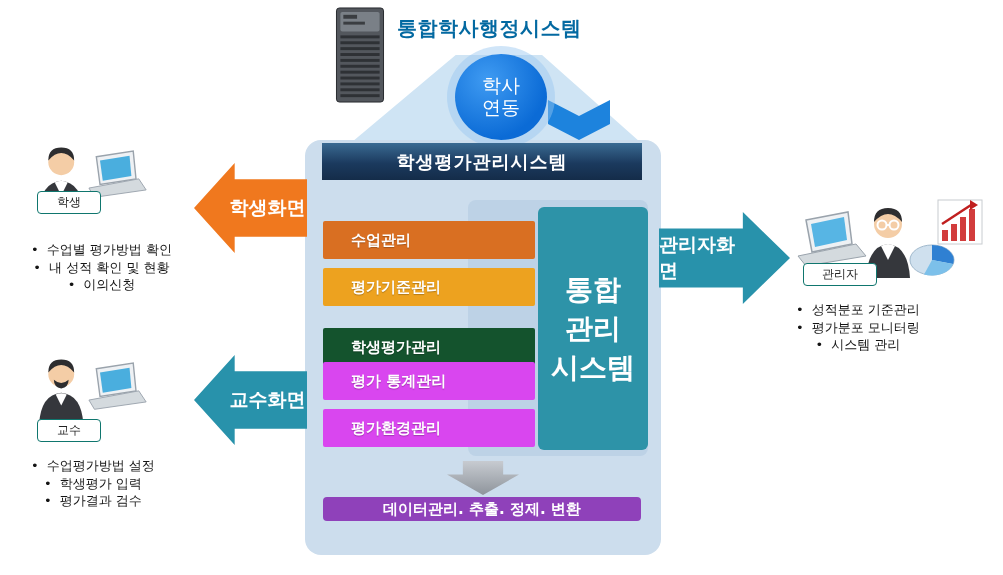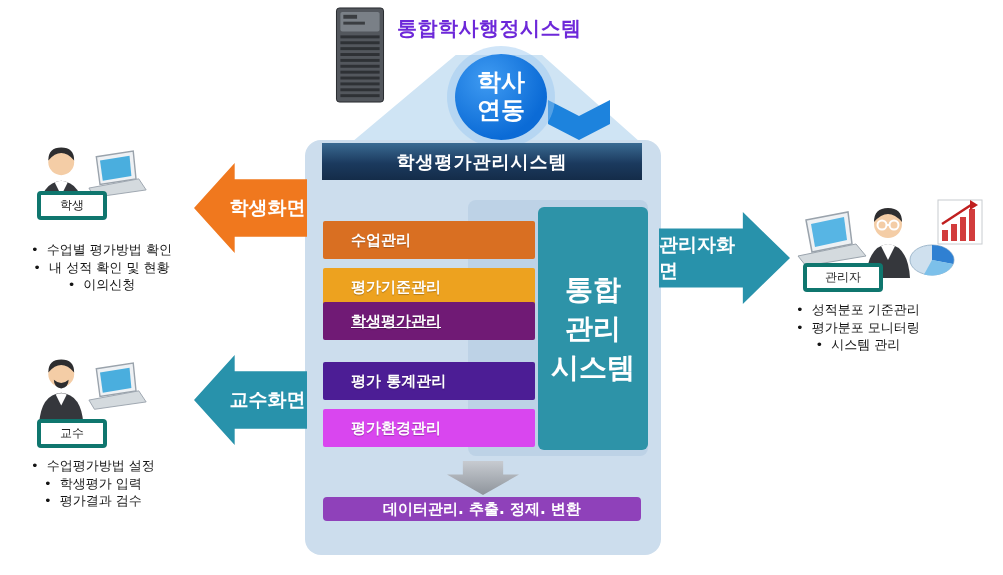--- a/index.html
+++ b/index.html
@@ -3,30 +3,30 @@
 <meta charset="utf-8">
 <style>
   html,body{margin:0;padding:0;background:#fff;}
   .stage{
     position:relative;width:1003px;height:575px;background:#ffffff;overflow:hidden;
     font-family:"DejaVu Sans","Liberation Sans",sans-serif;
   }
   .abs{position:absolute;}
 
   
-  .server-label{left:397px;top:15px;font-size:20px;font-weight:bold;color:#6d28d9;letter-spacing:0.5px;}
+  .server-label{left:397px;top:15px;font-size:20px;font-weight:bold;color:#0369a1;letter-spacing:0.5px;}
   .beam{
     left:352px;top:55px;width:288px;height:87px;background:#cfe4f4;
     clip-path:polygon(36% 0,66% 0,100% 100%,0 100%);z-index:1;
   }
   .sync-circle{
     left:455px;top:54px;width:92px;height:86px;border-radius:50%;
     background:radial-gradient(circle at 35% 30%,#3f9bf2,#0b6bd6 70%);
     box-shadow:0 0 0 8px rgba(150,198,240,.45);
-    color:#fff;font-weight:bold;font-size:24px;line-height:1.15;
+    color:#fff;font-weight:normal;font-size:19px;line-height:1.15;
     display:flex;flex-direction:column;align-items:center;justify-content:center;z-index:3;
   }
   .sync-chevron{
     left:548px;top:100px;width:62px;height:40px;background:#1d83dd;z-index:2;
     clip-path:polygon(0 0,50% 40%,100% 0,100% 60%,50% 100%,0 60%);
   }
 
   
   .panel{left:305px;top:140px;width:356px;height:415px;background:#ccdded;border-radius:16px;z-index:2;}
   .panel-backdrop{left:468px;top:200px;width:180px;height:256px;background:#bdd2e6;border-radius:8px;z-index:3;}
@@ -62,21 +62,21 @@
     display:flex;align-items:center;justify-content:center;box-sizing:border-box;
   }
   .arrow-left{clip-path:polygon(0 50%,36% 0,36% 18%,100% 18%,100% 82%,36% 82%,36% 100%);padding-left:34px;}
   .arrow-right{clip-path:polygon(100% 50%,64% 0,64% 18%,0 18%,0 82%,64% 82%,64% 100%);padding-right:40px;}
   .arrow-student{left:194px;top:163px;width:113px;height:90px;}
   .arrow-professor{left:194px;top:355px;width:113px;height:90px;}
   .arrow-admin{left:659px;top:212px;width:131px;height:92px;}
 
   
   .persona-label{
-    background:#fff;border:4px solid #0f766e;border-radius:4px;
+    background:#fff;border:1px solid #0f766e;border-radius:4px;
     font-size:12px;color:#222;display:flex;align-items:center;justify-content:center;z-index:6;
   }
   .tasks{margin:0;padding:0;list-style:none;font-size:13px;color:#141414;}
   .tasks li{line-height:17.5px;white-space:nowrap;text-align:center;}
   .tasks li::before{content:"•";margin-right:8px;}
 </style>
 </head>
 <body>
 
 <div class="stage">
@@ -108,22 +108,22 @@
     <span>학사</span>
     <span>연동</span>
   </div>
 
   <div class="abs panel"></div>
   <div class="abs panel-backdrop"></div>
   <div class="abs header-bar">학생평가관리시스템</div>
 
   <div class="abs module" style="top: 221px; background: rgb(217, 111, 34);">수업관리</div>
   <div class="abs module" style="top: 268px; background: rgb(237, 162, 31);">평가기준관리</div>
-  <div class="abs module" style="top: 302px; background: #701a75; text-decoration: underline;">학생평가관리</div>
-  <div class="abs module" style="top: 362px; background: #4c1d95;">평가 통계관리</div>
+  <div class="abs module" style="top: 328px; background: #14532d;">학생평가관리</div>
+  <div class="abs module" style="top: 362px; background: #d946ef;">평가 통계관리</div>
   <div class="abs module" style="top: 409px; background: #d946ef;">평가환경관리</div>
 
   <div class="abs integration-block" style="background: rgb(45, 147, 168);">
     <div>통합</div>
     <div>관리</div>
     <div>시스템</div>
   </div>
 
   <div class="abs down-arrow"></div>
   <div class="abs data-bar" style="background: rgb(143, 65, 186);">데이터관리. 추출. 정제. 변환</div>

